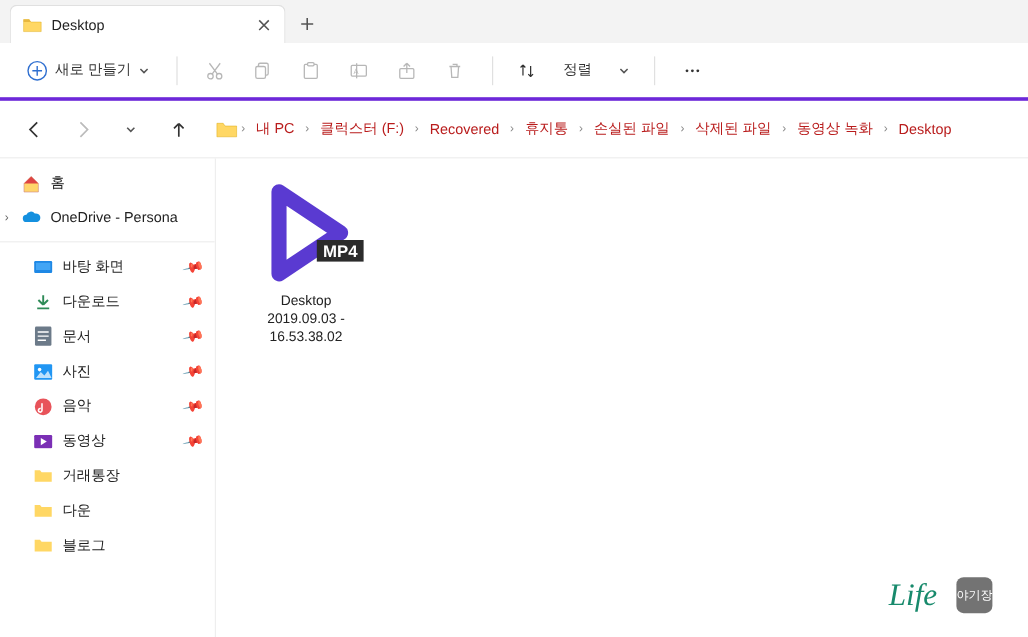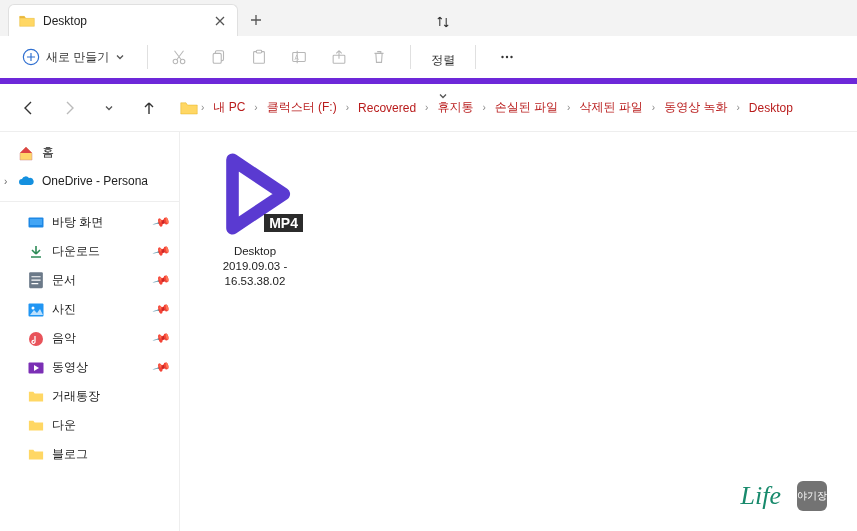--- a/index.html
+++ b/index.html
@@ -5,29 +5,29 @@
 * { margin: 0; padding: 0; box-sizing: border-box; font-family: "Segoe UI", "Malgun Gothic", sans-serif; }
 body { width: 857px; height: 531px; background: #fff; overflow: hidden; font-size: 12px; }
 
 .tabbar { height: 36px; background: #f3f3f3; display: flex; align-items: flex-end; padding-left: 8px; }
 .tab { background: #fff; height: 32px; width: 230px; border-radius: 6px 6px 0 0; display: flex; align-items: center; padding: 0 10px; gap: 8px; border: 1px solid #e0e0e0; border-bottom: none; }
 .tab .folder-ico { width: 16px; height: 14px; }
 .tab .title { flex: 1; font-size: 12px; color: #222; }
 .tab .close { width: 14px; height: 14px; display: flex; align-items: center; justify-content: center; color: #555; cursor: pointer; }
 .newtab { width: 36px; height: 32px; display: flex; align-items: center; justify-content: center; color: #555; cursor: pointer; }
 
-.toolbar { height: 48px; background: #fff; border-bottom: 6px solid #6d28d9; display: flex; align-items: center; padding: 0 14px; gap: 6px; }
+.toolbar { height: 48px; background: #fff; border-bottom: 3px solid #6d28d9; display: flex; align-items: center; padding: 0 14px; gap: 6px; }
 .newbtn { display: flex; align-items: center; gap: 6px; padding: 4px 8px; border-radius: 4px; cursor: pointer; color: #333; }
 .newbtn .plus-circ { width: 18px; height: 18px; }
 .chev { width: 10px; height: 10px; }
 .sep { width: 1px; height: 24px; background: #e0e0e0; margin: 0 8px; }
 .tool-ico { width: 34px; height: 30px; display: flex; align-items: center; justify-content: center; cursor: pointer; border-radius: 4px; }
 .tool-ico svg { width: 18px; height: 18px; }
 .disabled svg { opacity: 0.35; }
-.tb-label { display: flex; align-items: center; gap: 22px; padding: 4px 6px; cursor: pointer; color: #333; flex-direction: column; }
+.tb-label { display: flex; align-items: center; gap: 22px; padding: 4px 6px; cursor: pointer; color: #333; }
 
 .navbar { height: 48px; display: flex; align-items: center; padding: 0 14px; gap: 10px; border-bottom: 1px solid #eee; }
 .nav-arrow { width: 30px; height: 30px; display: flex; align-items: center; justify-content: center; cursor: pointer; color: #555; }
 .nav-arrow.dis { color: #bbb; }
 .addr { flex: 1; display: flex; align-items: center; gap: 2px; height: 32px; padding: 0 6px; }
 .crumb { padding: 3px 6px; border-radius: 3px; cursor: pointer; color: #b91c1c; font-size: 12px; white-space: nowrap; }
 .crumb-sep { color: #888; font-size: 10px; padding: 0 1px; }
 
 .body { display: flex; height: calc(531px - 36px - 48px - 48px); }
 .sidebar { width: 180px; border-right: 1px solid #eee; overflow: hidden; padding-top: 6px; }
@@ -290,21 +290,21 @@
       <span>블로그</span>
     </div>
   </div>
 
   <div class="content">
     <div class="file">
       <div class="file-thumb">
         <svg width="90" height="90" viewBox="0 0 100 100">
           <path d="M25 12 L82 50 L25 88 Z" fill="none" stroke="#5a3ad1" stroke-width="14" stroke-linejoin="round" stroke-linecap="round"></path>
         </svg>
-        <div style="position:absolute;bottom:10px;right:0;background:#2b2b2b;color:#fff;font-weight:bold;font-size:14px;padding:1px 5px;">MP4</div>
+        <div style="position:absolute;bottom:24px;right:0;background:#2b2b2b;color:#fff;font-weight:bold;font-size:14px;padding:1px 5px;">MP4</div>
       </div>
       <div class="file-label">
         <span>Desktop</span><br>
         <span>2019.09.03 -</span><br>
         <span>16.53.38.02</span>
       </div>
     </div>
 
     <div class="watermark">
       <span class="wm-text">Life</span>

